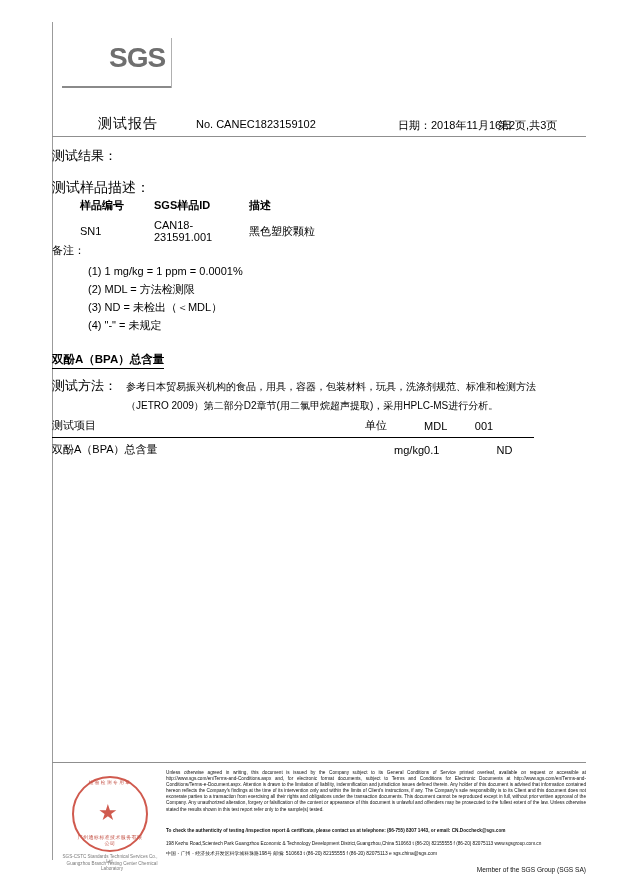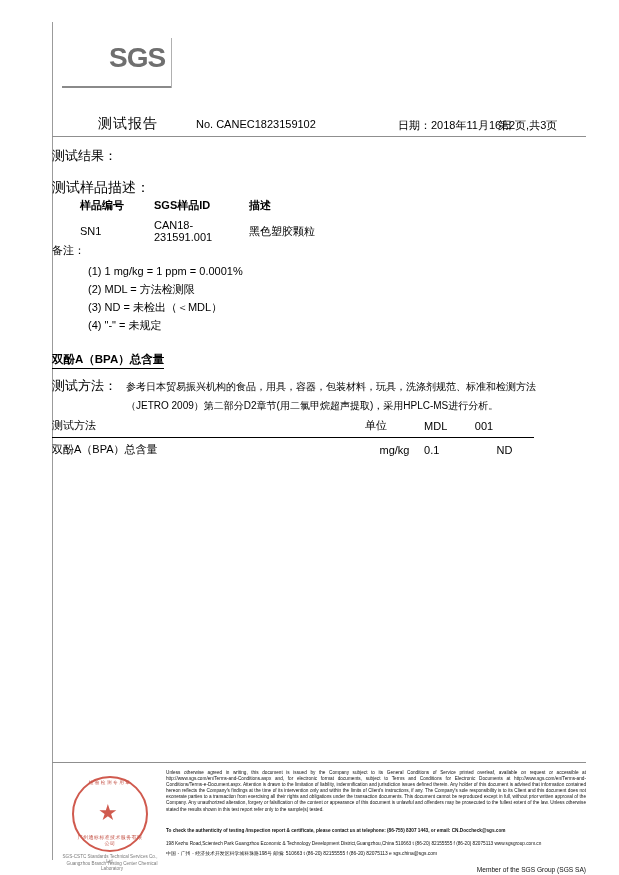--- a/index.html
+++ b/index.html
@@ -199,21 +199,21 @@
   .tbl-results th {
     font-weight: normal;
     text-align: left;
     padding: 0 0 4px 0;
     border-bottom: 1px solid #000;
   }
   .tbl-results td {
     padding: 4px 0 0 0;
   }
   .rc-item { width: 296px; }
-  .rc-unit { width: 56px; text-align: center; }
+  .rc-unit { width: 56px; text-align: right; }
   .rc-mdl  { width: 48px; text-align: left; }
   .rc-001  { width: 56px; text-align: center; }
 
   
   .hr-bottom {
     position: absolute;
     left: 52px;
     top: 762px;
     width: 534px;
     height: 1px;
@@ -372,21 +372,21 @@
     <div>(4) "-" = 未规定</div>
   </div>
 
   <div class="section-title">双酚A（BPA）总含量</div>
   <div class="method-label">测试方法：</div>
   <div class="method-body">参考日本贸易振兴机构的食品，用具，容器，包装材料，玩具，洗涤剂规范、标准和检测方法（JETRO 2009）第二部分D2章节(用二氯甲烷超声提取)，采用HPLC-MS进行分析。</div>
 
   <table class="tbl-results">
     <thead>
       <tr>
-        <th class="rc-item">测试方法</th>
+        <th class="rc-item">测试项目</th>
         <th class="rc-unit">单位</th>
         <th class="rc-mdl">MDL</th>
         <th class="rc-001">001</th>
       </tr>
     </thead>
     <tbody>
       <tr>
         <td class="rc-item">双酚A（BPA）总含量</td>
         <td class="rc-unit">mg/kg</td>
         <td class="rc-mdl">0.1</td>

